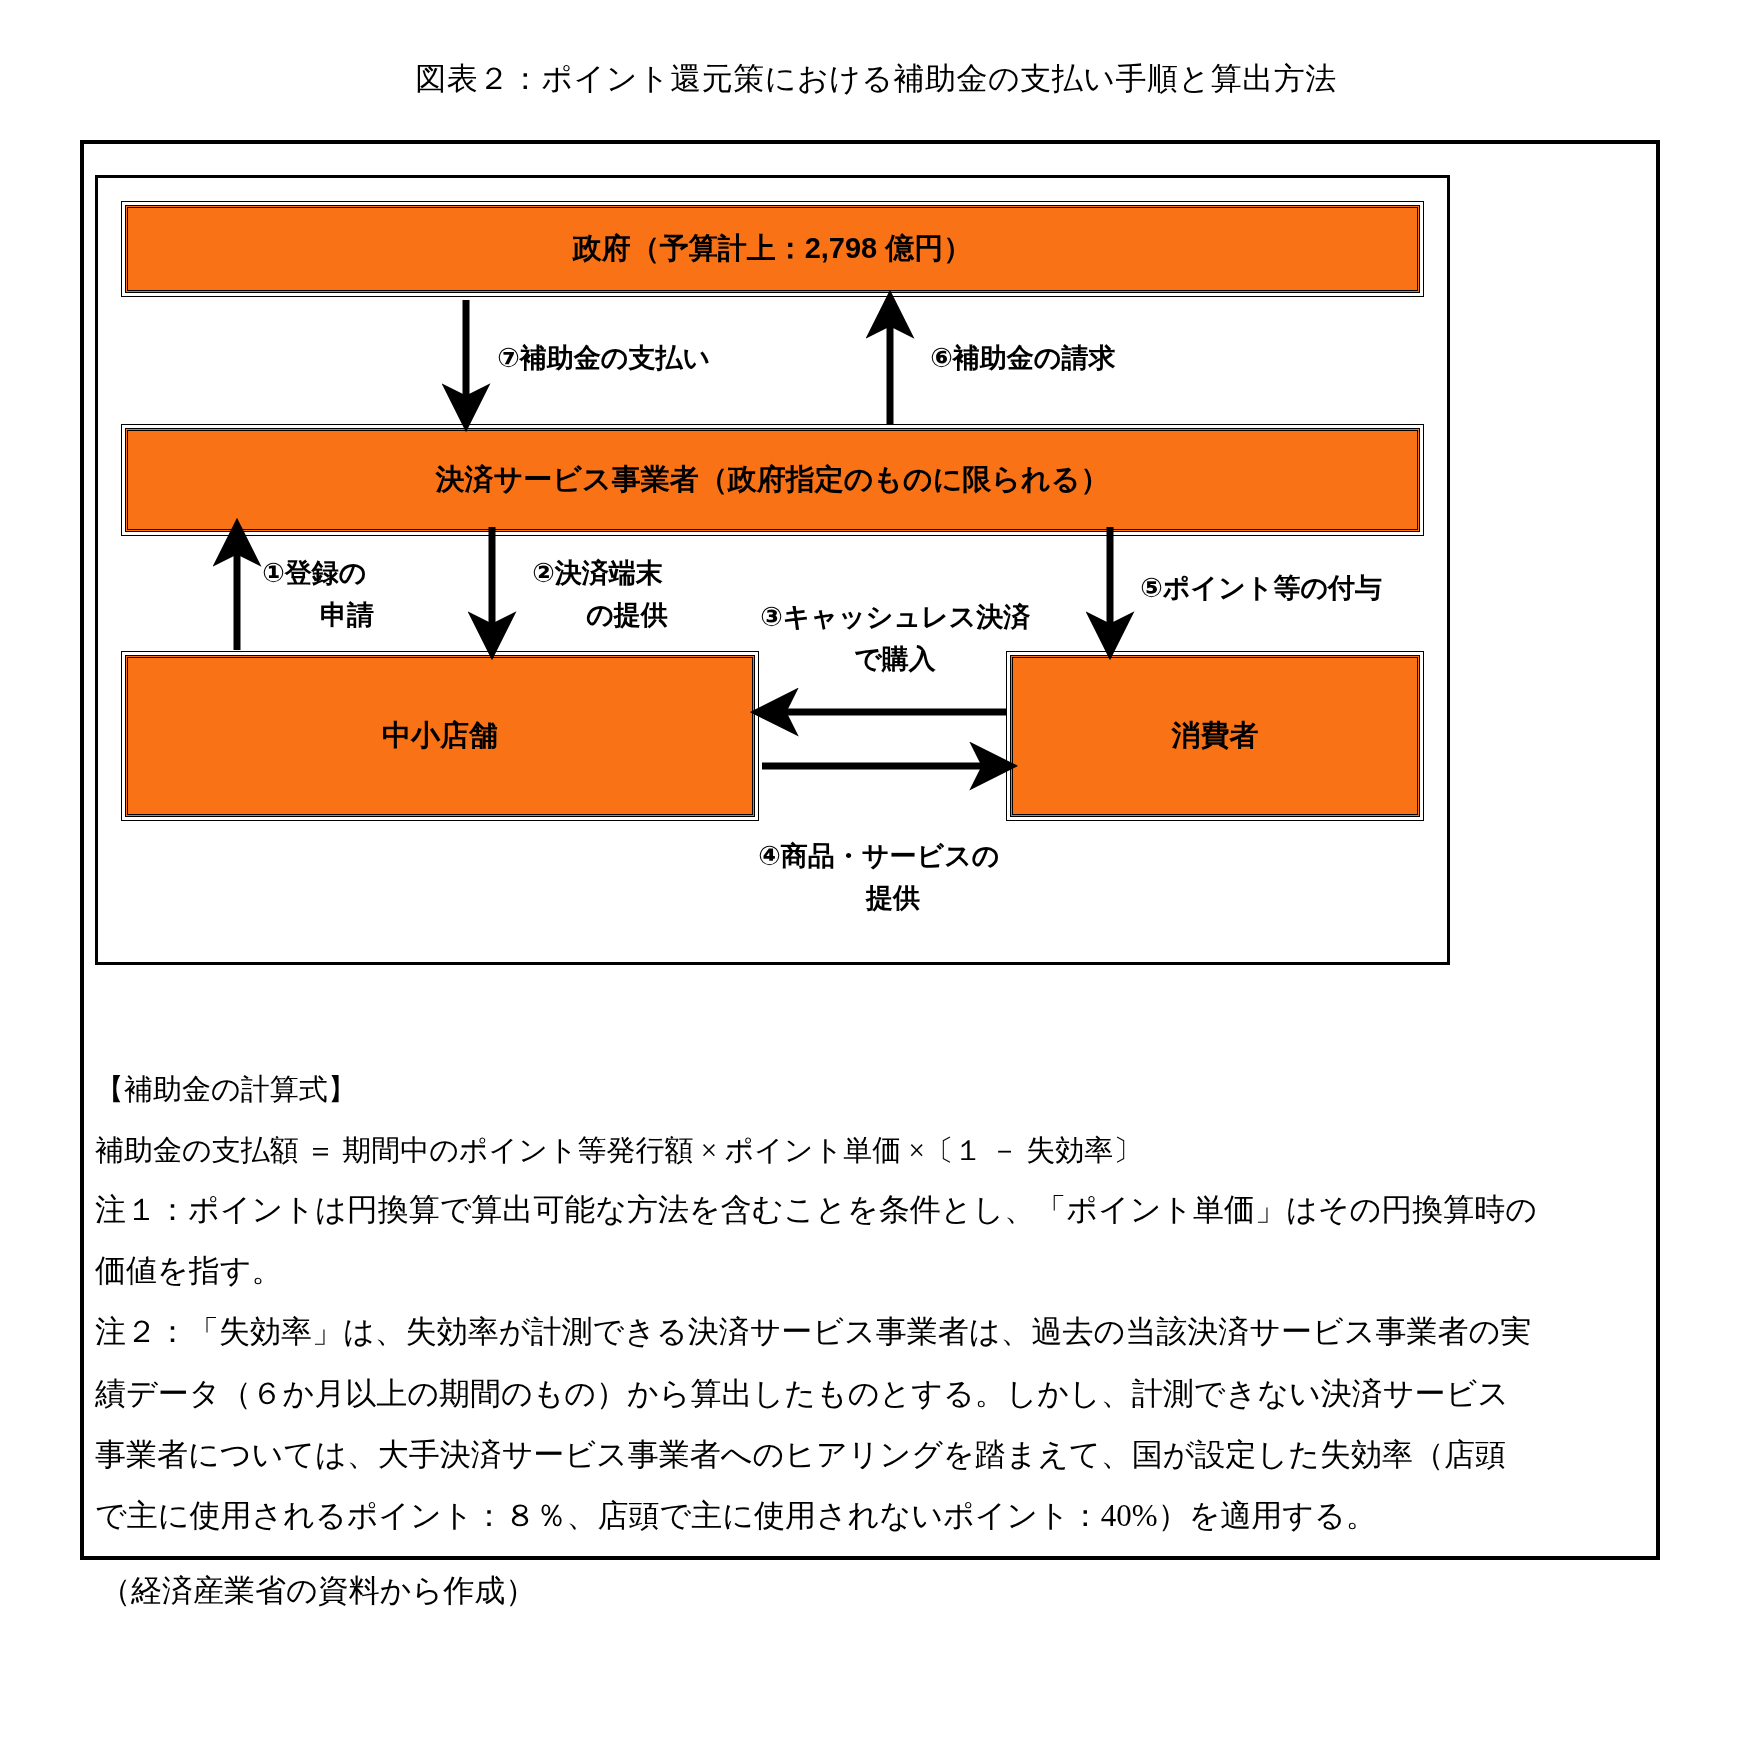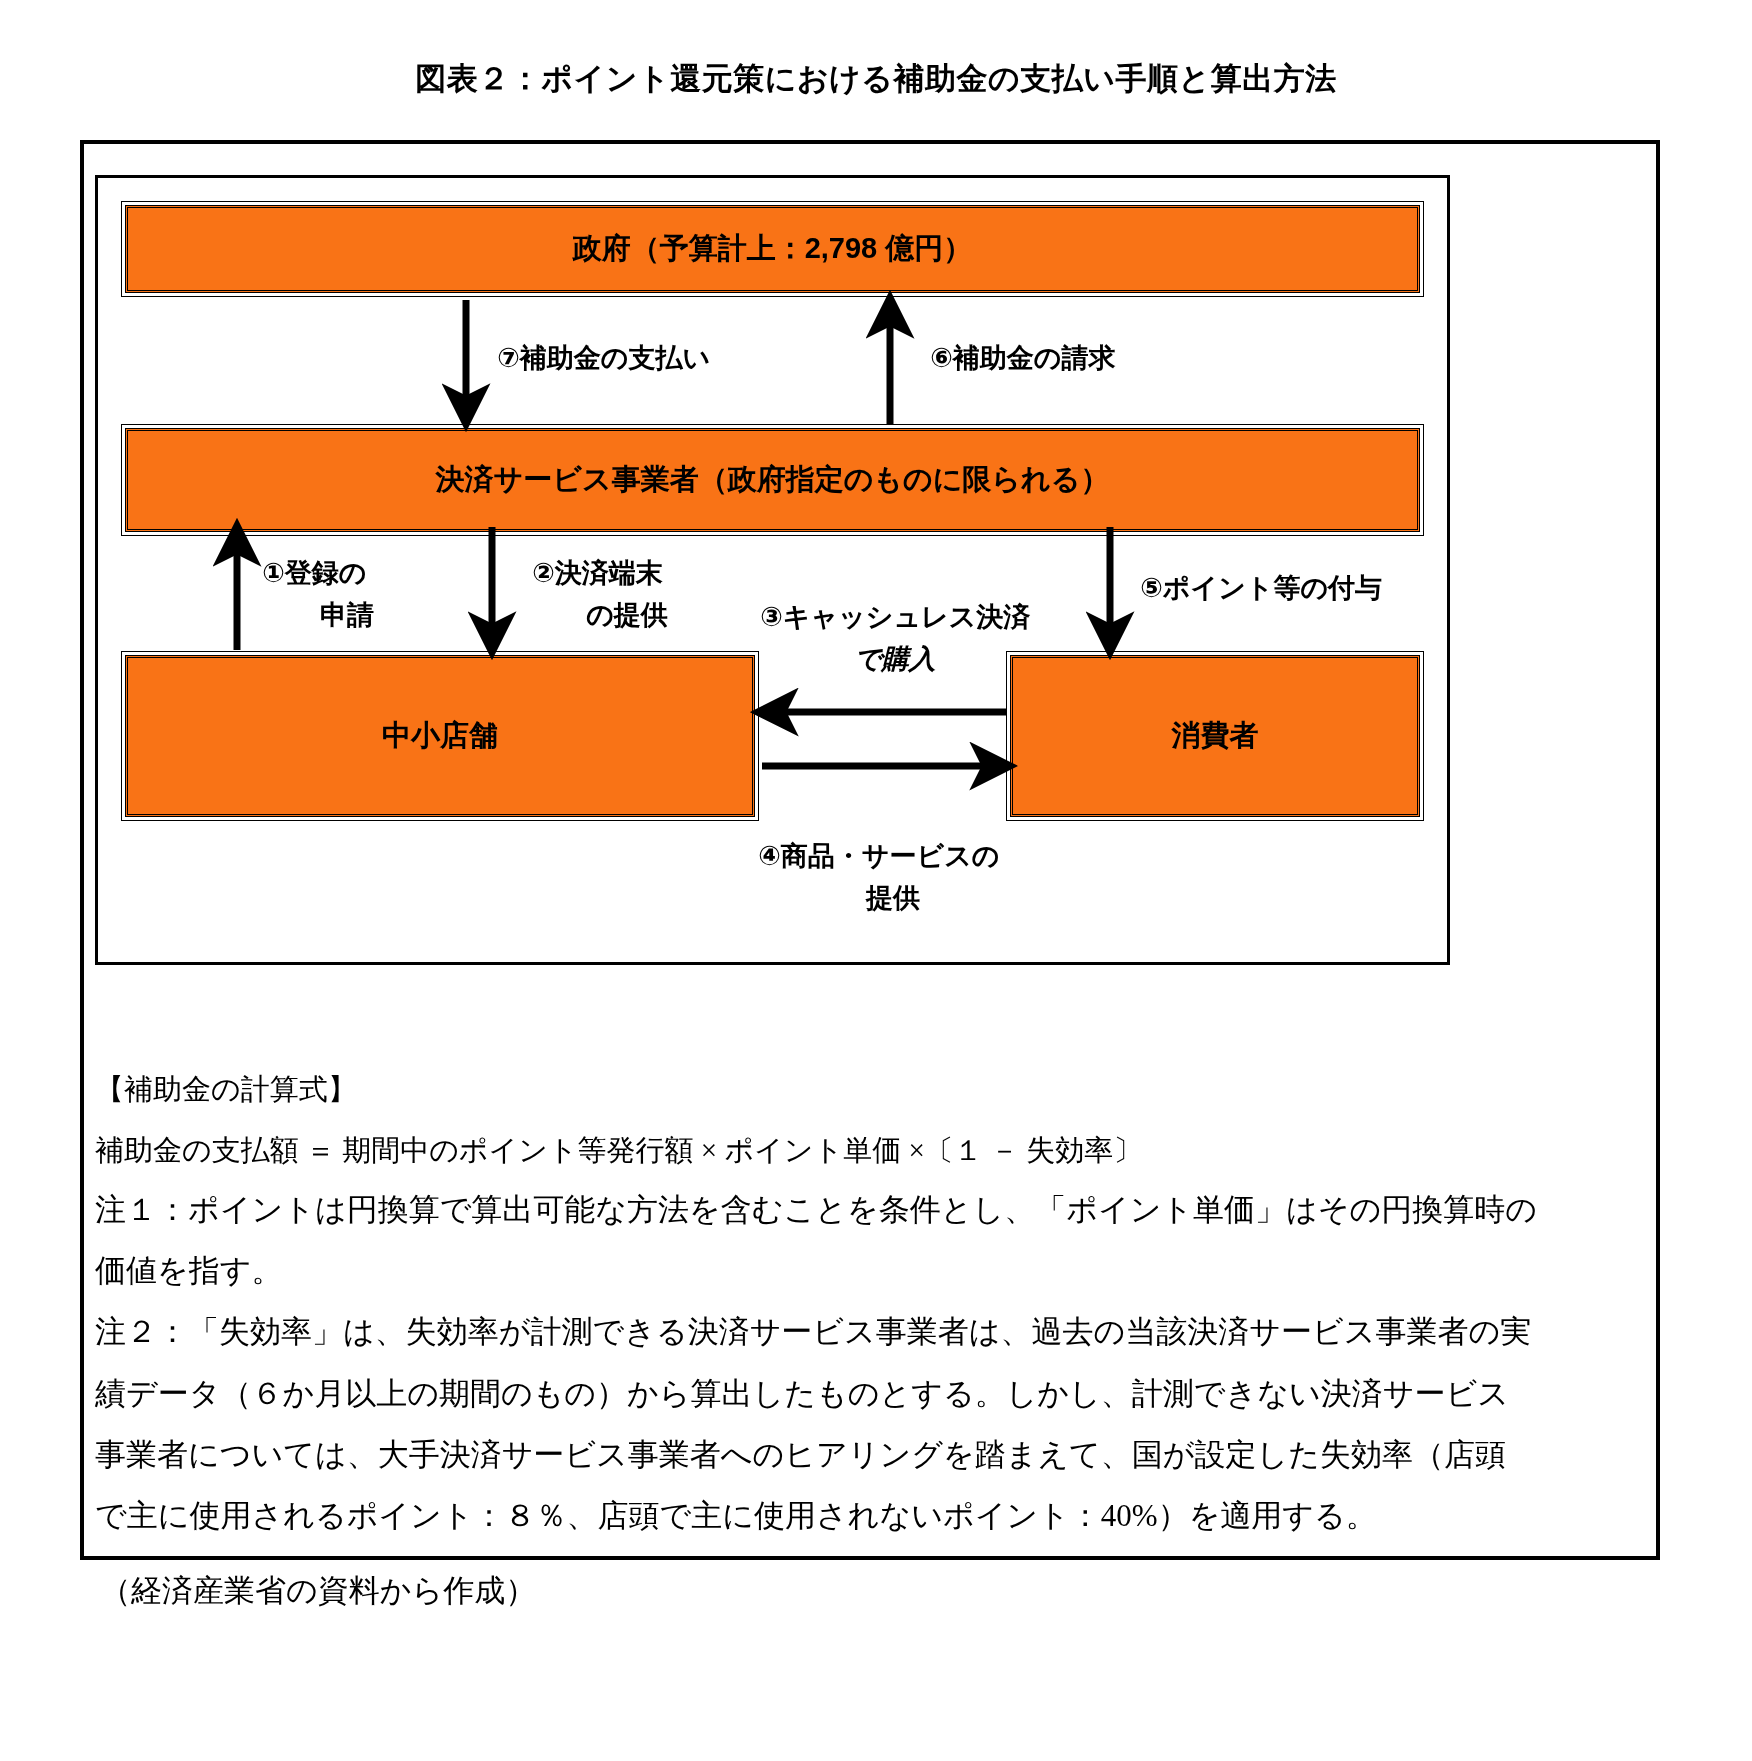--- a/index.html
+++ b/index.html
@@ -17,21 +17,21 @@
   }
 
   
   #figure-title {
     position: absolute;
     left: 0;
     top: 58px;
     width: 1752px;
     text-align: center;
     font-family: "Liberation Sans", "DejaVu Sans", sans-serif;
-    font-weight: bold;
+    font-weight: normal;
     font-size: 31px;
     letter-spacing: 0.5px;
     white-space: nowrap;
   }
 
   
   #outer-frame {
     position: absolute;
     left: 80px;
     top: 140px;
@@ -227,21 +227,21 @@
   <div style="text-align:center;">申請</div>
 </div>
 
 <div class="arrow-label" id="label-2">
   <div>②決済端末</div>
   <div style="text-align:center;">の提供</div>
 </div>
 
 <div class="arrow-label" id="label-3">
   <div>③キャッシュレス決済</div>
-  <div style="text-align:center;font-style:italic;">で購入</div>
+  <div style="text-align:center;">で購入</div>
 </div>
 
 <div class="arrow-label" id="label-5">
   <span>⑤ポイント等の付与</span>
 </div>
 
 <div class="arrow-label" id="label-4">
   <div>④商品・サービスの</div>
   <div style="text-align:center;">提供</div>
 </div>

